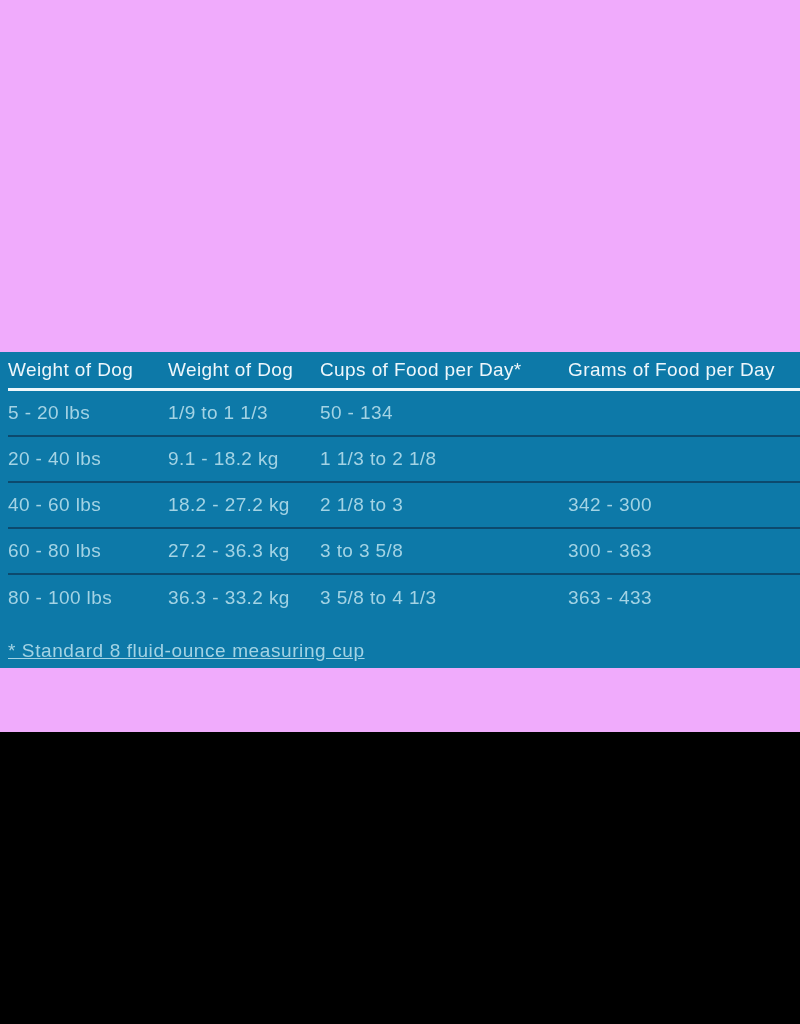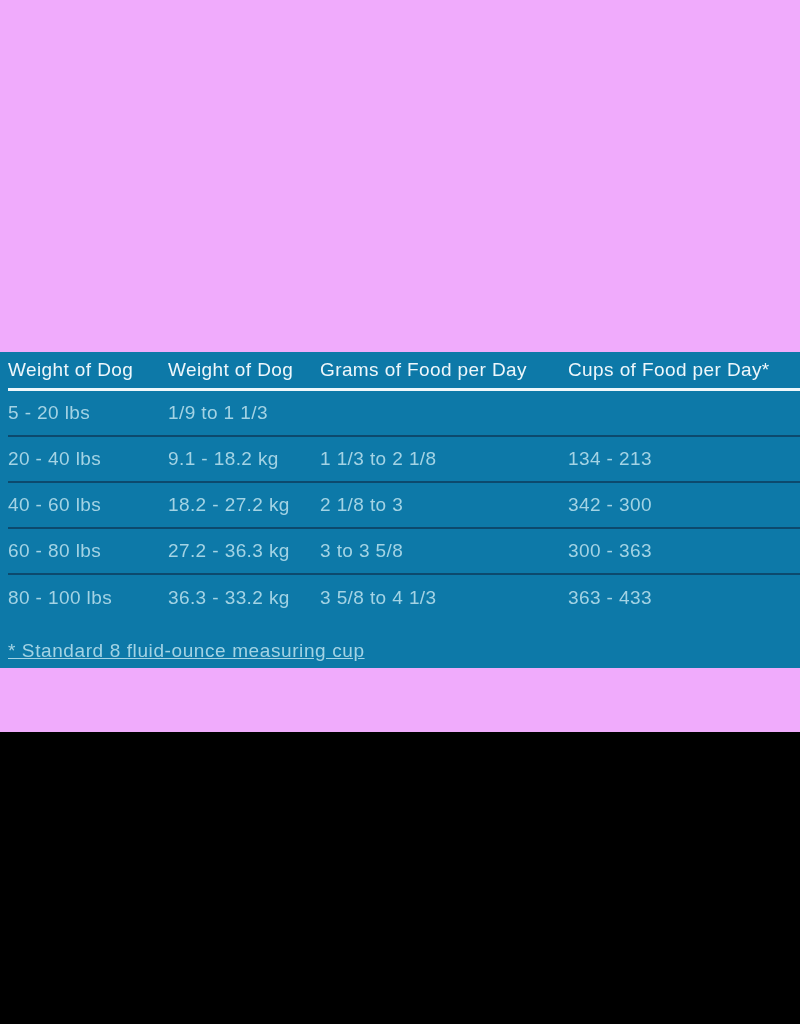--- a/index.html
+++ b/index.html
@@ -69,34 +69,34 @@
 </style>
 </head>
 <body>
 
 <div class="stage">
   <div class="feeding-panel">
 
     <div class="grid-row header-row">
       <div class="cell">Weight of Dog</div>
       <div class="cell">Weight of Dog</div>
+      <div class="cell">Cups of Food per Day*</div>
       <div class="cell">Grams of Food per Day</div>
-      <div class="cell">Cups of Food per Day*</div>
     </div>
 
     <div class="grid-row data-row">
       <div class="cell">5 - 20 lbs</div>
       <div class="cell">1/9 to 1 1/3</div>
+      <div class="cell">50 - 134</div>
     </div>
 
     <div class="grid-row data-row">
       <div class="cell">20 - 40 lbs</div>
       <div class="cell">9.1 - 18.2 kg</div>
       <div class="cell">1 1/3 to 2 1/8</div>
-      <div class="cell">134 - 213</div>
     </div>
 
     <div class="grid-row data-row">
       <div class="cell">40 - 60 lbs</div>
       <div class="cell">18.2 - 27.2 kg</div>
       <div class="cell">2 1/8 to 3</div>
       <div class="cell">342 - 300</div>
     </div>
 
     <div class="grid-row data-row">

